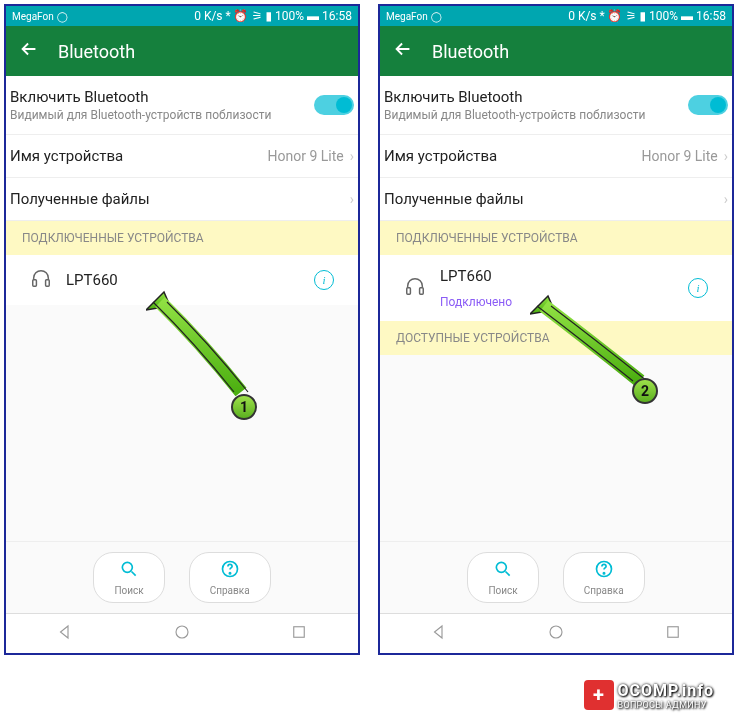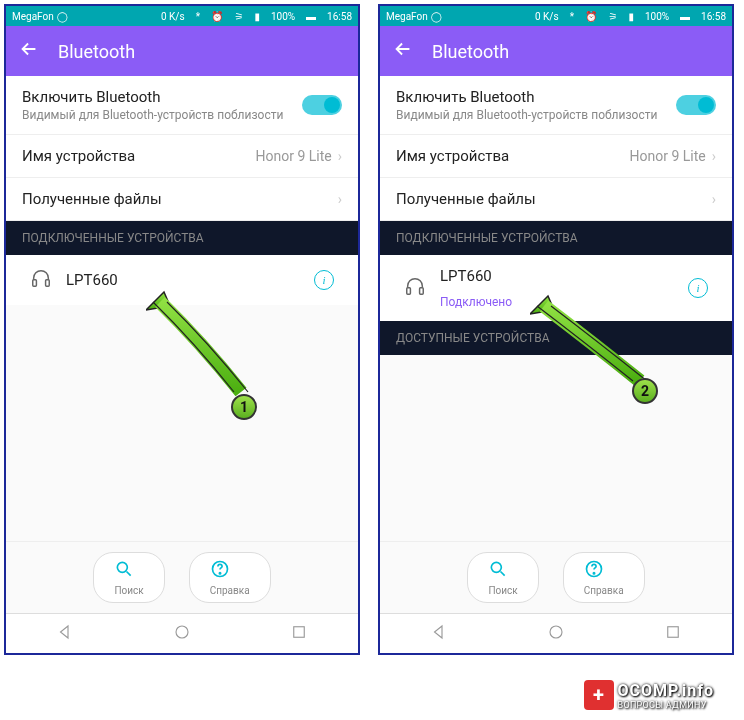--- a/index.html
+++ b/index.html
@@ -1,42 +1,42 @@
 <!DOCTYPE html>
 <html><head>
 <meta charset="utf-8">
 <style>
 * { box-sizing: border-box; margin: 0; padding: 0; }
 body { background: #fff; font-family: -apple-system, Roboto, Arial, sans-serif; width: 744px; height: 720px; position: relative; }
 .phones { display: flex; gap: 18px; padding: 4px 4px 0 4px; }
 .phone { width: 356px; height: 651px; border: 2px solid #1c2899; background: #f5f5f5; position: relative; display: flex; flex-direction: column; }
 .statusbar { height: 20px; background: #00a6b0; color: #fff; font-size: 10px; display: flex; align-items: center; padding: 0 6px; justify-content: space-between; }
 .status-left { display: flex; align-items: center; gap: 3px; }
-.status-right { display: flex; align-items: center; gap: 11px; font-size: 10px; }
-.header { height: 50px; background: #8b5cf6; color: #fff; display: flex; align-items: center; padding: 0 12px; }
+.status-right { display: flex; align-items: center; gap: 3px; font-size: 12px; }
+.header { height: 50px; background: #15803d; color: #fff; display: flex; align-items: center; padding: 0 12px; }
 .back-arrow { margin-right: 18px; }
 .header-title { font-size: 18px; font-weight: 400; }
 .content { flex: 1; background: #fafafa; display: flex; flex-direction: column; }
-.row { background: #fff; padding: 12px 16px; border-bottom: 1px solid #eee; display: flex; align-items: center; justify-content: space-between; }
+.row { background: #fff; padding: 12px 4px; border-bottom: 1px solid #eee; display: flex; align-items: center; justify-content: space-between; }
 .row-title { font-size: 15px; color: #222; }
 .row-sub { font-size: 12px; color: #888; margin-top: 2px; }
 .row-value { font-size: 14px; color: #999; display: flex; align-items: center; gap: 6px; }
 .chev { color: #ccc; font-size: 14px; }
 .toggle { width: 40px; height: 20px; background: #4dd0e1; border-radius: 10px; position: relative; }
 .toggle::after { content: ''; position: absolute; right: 2px; top: 2px; width: 16px; height: 16px; background: #00bcd4; border-radius: 50%; }
-.section-header { padding: 10px 16px; font-size: 12px; color: #888; background: #0f172a; }
+.section-header { padding: 10px 16px; font-size: 12px; color: #888; background: #fef9c3; }
 .device-row { background: #fff; padding: 12px 24px; display: flex; align-items: center; gap: 14px; }
 .device-icon { color: #666; }
 .device-text { flex: 1; }
 .device-name { font-size: 15px; color: #222; }
 .device-status { font-size: 12px; color: #8b5cf6; margin-top: 10px; }
 .info-icon { width: 20px; height: 20px; border: 1.5px solid #00bcd4; border-radius: 50%; color: #00bcd4; display: flex; align-items: center; justify-content: center; font-size: 11px; font-style: italic; font-family: serif; }
 .spacer { flex: 1; }
 .bottom-actions { display: flex; justify-content: center; gap: 24px; padding: 10px 0; background: #fafafa; border-top: 1px solid #eee; }
-.action { display: flex; flex-direction: column; align-items: flex-start; gap: 2px; padding: 6px 20px; border: 1px solid #ddd; border-radius: 20px; background: #fff; }
+.action { display: flex; flex-direction: column; align-items: center; gap: 2px; padding: 6px 20px; border: 1px solid #ddd; border-radius: 20px; background: #fff; }
 .action-icon { color: #00bcd4; }
 .action-label { font-size: 10px; color: #888; }
 .navbar { height: 40px; background: #fff; display: flex; justify-content: space-around; align-items: center; border-top: 1px solid #ddd; }
 .nav-btn { color: #888; }
 .arrow-annotation { position: absolute; pointer-events: none; }
 .badge-circle { position: absolute; width: 26px; height: 26px; border-radius: 50%; background: linear-gradient(#9de04a, #5cb020); border: 2px solid #333; display: flex; align-items: center; justify-content: center; font-weight: bold; color: #111; font-size: 14px; }
 .watermark { position: absolute; bottom: 10px; right: 30px; display: flex; align-items: center; gap: 4px; }
 .wm-cross { width: 30px; height: 30px; background: #e03030; display: flex; align-items: center; justify-content: center; color: #fff; font-size: 20px; font-weight: bold; border-radius: 4px; }
 .wm-text { color: #fff; text-shadow: 0 0 3px #000, 1px 1px 2px #000; }
 .wm-main { font-size: 16px; font-weight: bold; letter-spacing: 1px; }

